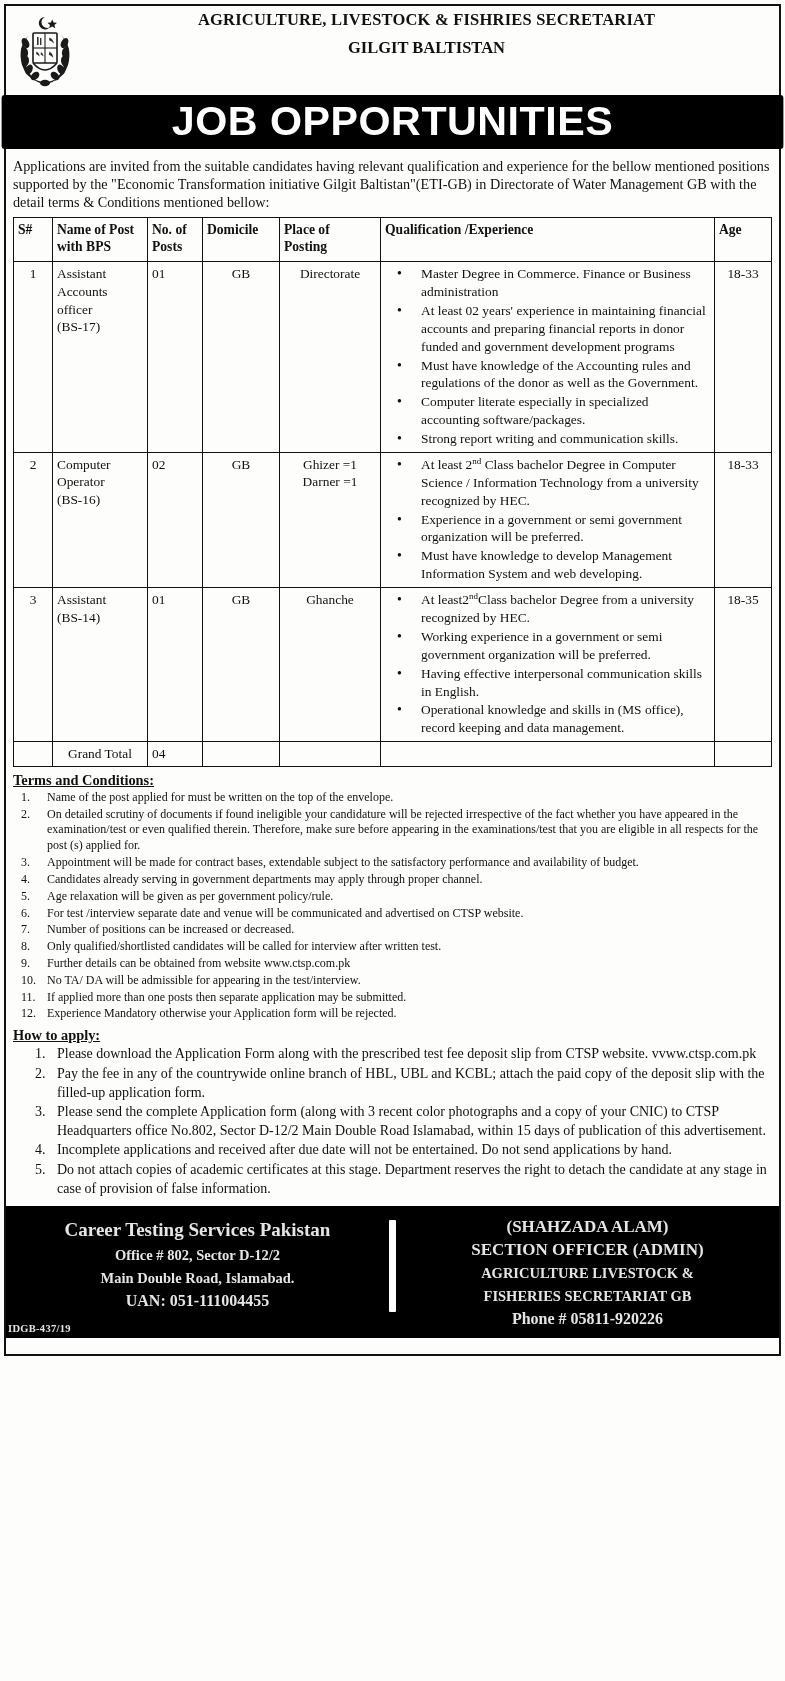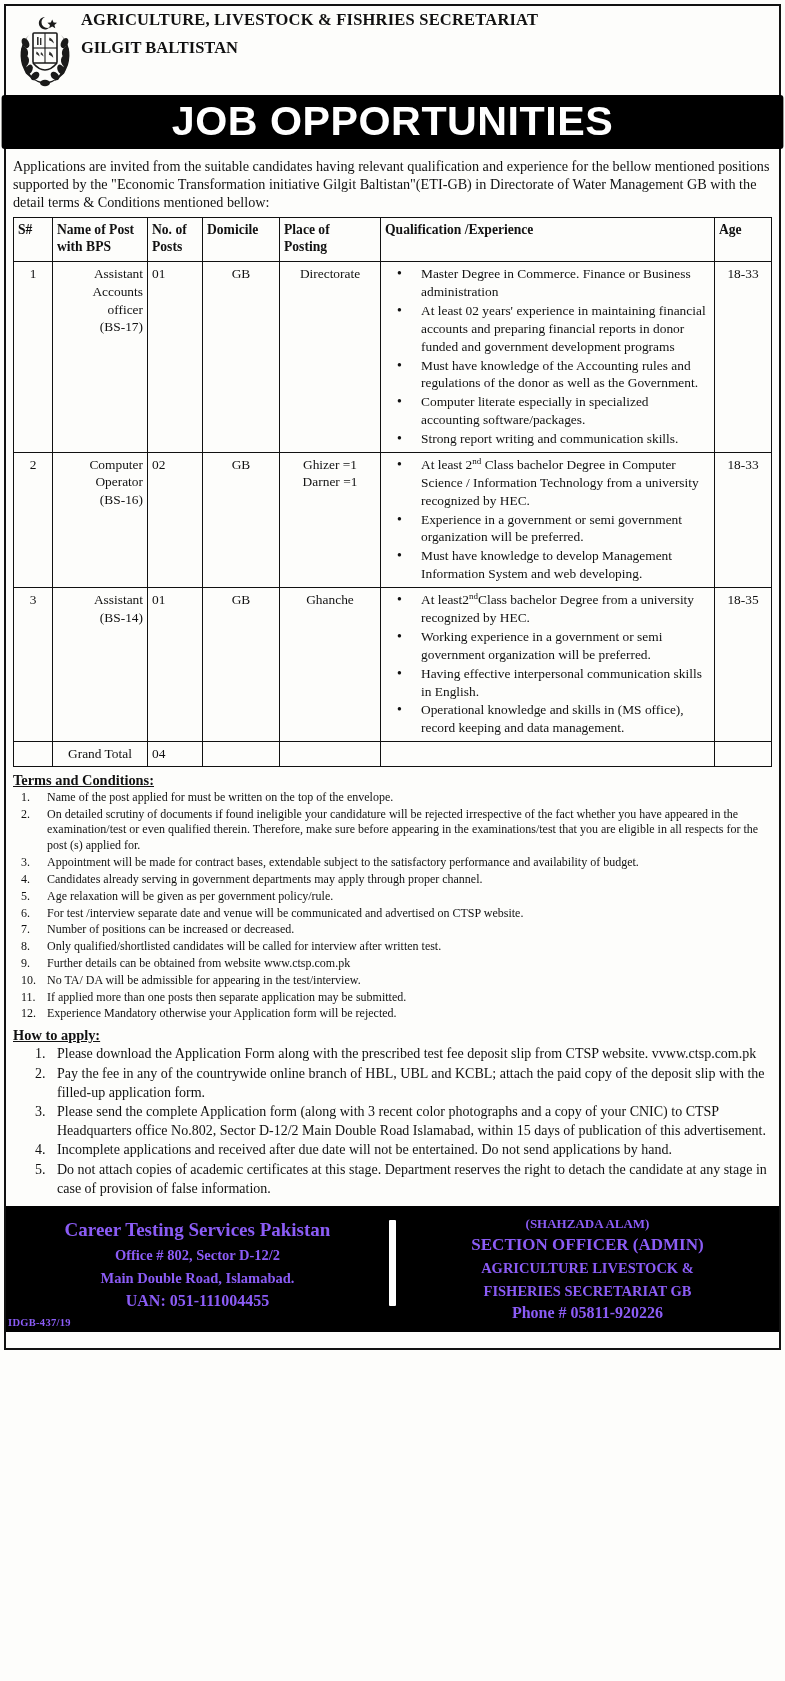--- a/index.html
+++ b/index.html
@@ -31,20 +31,21 @@
   }
   .emblem{
     width:64px;
     min-width:64px;
     height:78px;
     position:relative;
     margin-top:2px;
   }
   .head-text{
     flex:1;
+    text-align:center;
   }
   .org-line1{
     font-weight:bold;
     font-size:16.5px;
     letter-spacing:.2px;
     line-height:1.12;
     white-space:nowrap;
   }
   .org-line2{
     font-weight:bold;
@@ -88,21 +89,21 @@
     font-size:13.4px;
     line-height:1.32;
   }
   table.jobs th{
     font-weight:bold;
     text-align:left;
     font-size:13.6px;
     padding-bottom:5px;
   }
   th.c-sn,td.c-sn{width:30px;text-align:center;}
-  th.c-post,td.c-post{width:86px;text-align:right;}
+  th.c-post,td.c-post{width:86px;}
   th.c-no,td.c-no{width:46px;}
   th.c-dom,td.c-dom{width:68px;text-align:center;}
   th.c-place,td.c-place{width:92px;text-align:center;}
   th.c-age,td.c-age{width:48px;text-align:center;}
   th.c-sn,th.c-no,th.c-dom,th.c-place,th.c-age{text-align:center;}
   th.c-qual{text-align:left;}
 
   td.c-post .post-line{display:block;}
   ul.quals{
     margin:0;
@@ -175,21 +176,21 @@
     position:absolute;
     left:22px;
     top:0;
     width:24px;
     text-align:left;
   }
 
   
   .footer{
     background:#000;
-    color:#8b5cf6;
+    color:#e5e5e5;
     display:flex;
     margin:8px -7px 16px -7px;
     padding:8px 0 10px 0;
     position:relative;
     min-height:118px;
     box-sizing:border-box;
   }
   .foot-left{
     flex:1;
     text-align:center;
@@ -227,21 +228,21 @@
   .ref-code{
     position:absolute;
     left:2px;
     bottom:-6px;
     font-size:10.5px;
     font-weight:bold;
     letter-spacing:.3px;
   }
   .fr-name{
     font-weight:bold;
-    font-size:13px;
+    font-size:17px;
     line-height:1.3;
   }
   .fr-title{
     font-weight:bold;
     font-size:17px;
     line-height:1.3;
     margin-top:1px;
   }
   .fr-org{
     font-weight:bold;

